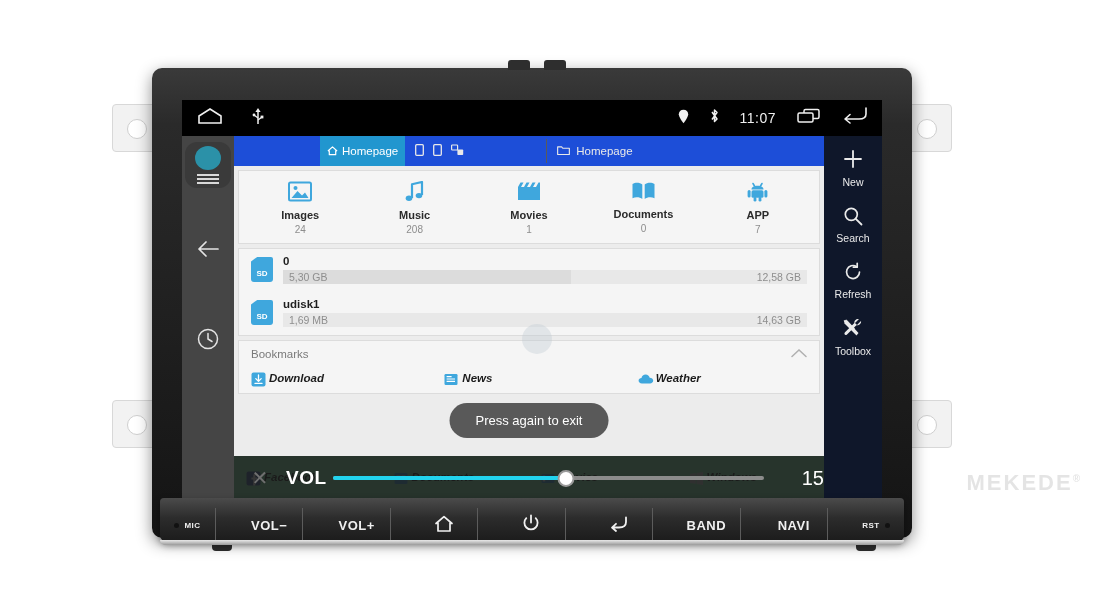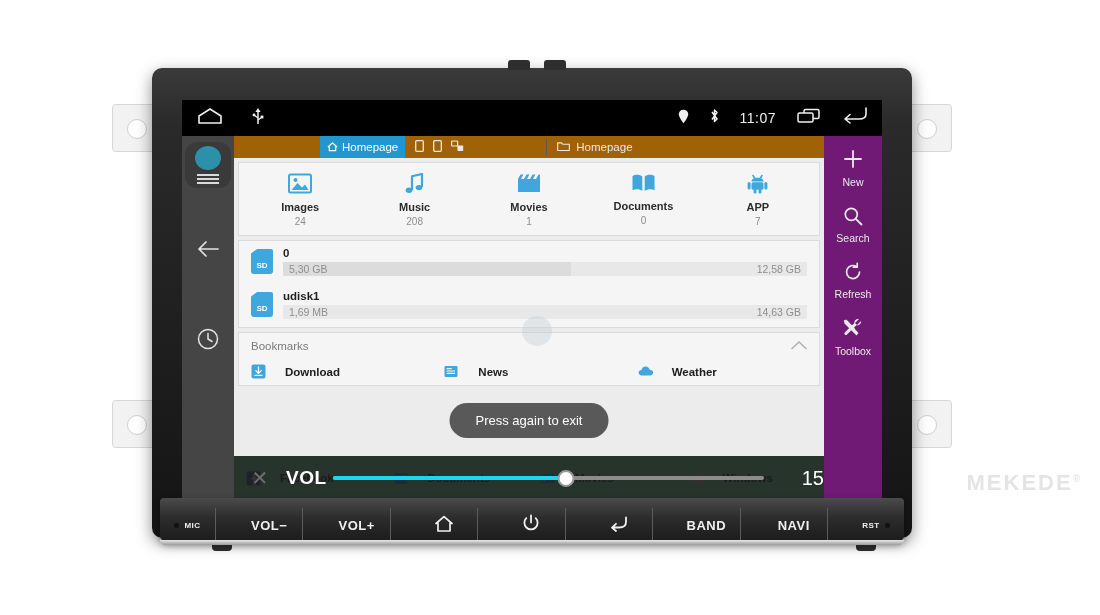--- a/index.html
+++ b/index.html
@@ -88,21 +88,21 @@
   .rail-icon {
     margin-top: 44px; color: #e4e4e4;
     display: flex; align-items: center; justify-content: center;
     width: 40px; height: 34px;
   }
 
   
   .center-col { flex: 1; display: flex; flex-direction: column; min-width: 0; }
 
   .tab-bar {
-    height: 22px; background: #a16207;
+    height: 30px; background: #1d4ed8;
     display: flex; align-items: stretch; color: #e9e9e9;
     font-size: 11px; position: relative;
   }
   .tab-spacer { width: 86px; }
   .tab-active {
     background: #2196cf; color: #fff;
     display: flex; align-items: center; gap: 4px;
     padding: 0 7px; font-size: 11.5px;
   }
   .tab-icons { display: flex; align-items: center; gap: 9px; padding: 0 10px; }
@@ -152,27 +152,27 @@
 
   
   .sec {
     display: flex; align-items: center;
     padding: 7px 12px; font-size: 11.5px; color: #7a7a7a;
   }
   .sec .chev { margin-left: auto; color: #b0b0b0; }
 
   
   .bm-row { display: flex; padding: 5px 0 6px; }
-  .bm { flex: 1; display: flex; align-items: center; gap: 19px; padding-left: 12px; }
+  .bm { flex: 1; display: flex; align-items: flex-start; gap: 3px; padding-left: 12px; font-style: italic; }
   .bm-label { font-size: 11.5px; color: #1c1c1c; font-weight: bold; }
   .bm-ico { width: 15px; height: 15px; flex-shrink: 0; }
 
   
   .right-rail {
-    width: 58px; background: #701a75;
+    width: 58px; background: #0f172a;
     display: flex; flex-direction: column; align-items: center;
     padding-top: 12px; gap: 18px; flex-shrink: 0;
     color: #eaeaea;
   }
   .rr-item { display: flex; flex-direction: column; align-items: center; gap: 2px; }
   .rr-label { font-size: 10.5px; }
 
   
   .toast {
     position: absolute; left: 50%; transform: translateX(-50%);

